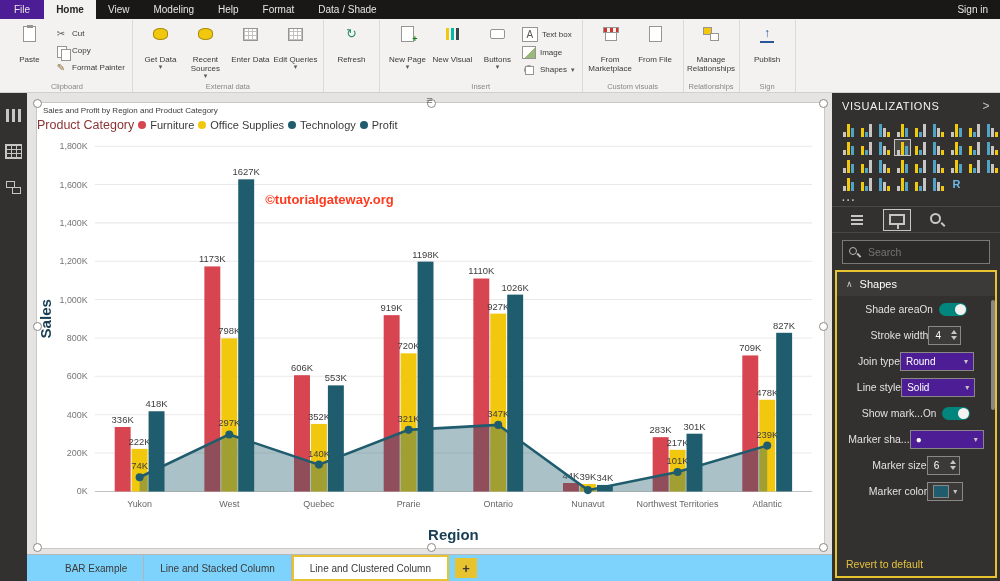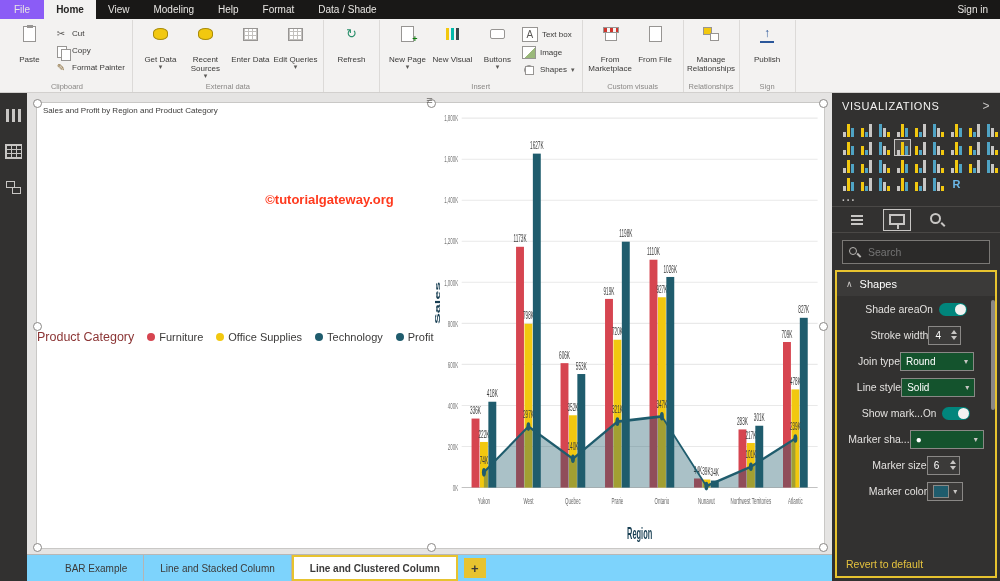--- a/index.html
+++ b/index.html
@@ -1,21 +1,21 @@
 <!DOCTYPE html>
 <html><head>
 <meta charset="utf-8">
 <style>
   html,body{margin:0;padding:0;overflow:hidden}
   body{width:1000px;height:581px;font-family:"Liberation Sans",sans-serif;background:#fff;color:#252423}
   .app{width:1000px;height:581px;display:flex;flex-direction:column}
 
   
   .titlebar{height:19px;background:#191817;display:flex;align-items:stretch;color:#e8e6e3;font-size:10px;flex:none}
-  .file-tab{background:#8b5cf6;padding:0 14px;display:flex;align-items:center;cursor:pointer}
+  .file-tab{background:#4c1d95;padding:0 14px;display:flex;align-items:center;cursor:pointer}
   .menu-tabs{display:flex}
   .menu-tab{padding:0 12px;display:flex;align-items:center;cursor:pointer}
   .menu-tab.active{background:#f3f2f1;color:#252423;font-weight:bold}
   .signin{margin-left:auto;padding:0 12px;display:flex;align-items:center;cursor:pointer}
 
   
   .ribbon{height:72px;background:#f3f2f1;border-bottom:1px solid #d2d0ce;display:flex;align-items:stretch;padding:1px 2px 0;flex:none}
   .rgroup{position:relative;display:flex;align-items:flex-start;padding:2px 5px 12px;border-right:1px solid #dcdad8}
   .rgroup-label{position:absolute;bottom:1px;left:0;right:0;text-align:center;font-size:7.5px;color:#8a8886;white-space:nowrap}
   .bigbtn{width:45px;display:flex;flex-direction:column;align-items:center;text-align:center;font-size:8px;line-height:1.15;color:#3b3a39;padding:3px 0;cursor:pointer}
@@ -60,36 +60,36 @@
   .rail-ic{position:relative;width:15px;height:13px;display:block}
   .ri-report{background:linear-gradient(90deg,#c8c6c4 0 3px,transparent 3px 6px,#c8c6c4 6px 9px,transparent 9px 12px,#c8c6c4 12px 15px)}
   .ri-data{border:1px solid #c8c6c4;background-image:repeating-linear-gradient(0deg,#c8c6c4 0 1px,transparent 1px 4px),repeating-linear-gradient(90deg,#c8c6c4 0 1px,transparent 1px 5px)}
   .ri-model::before{content:"";position:absolute;left:0;top:0;width:7px;height:5px;border:1px solid #c8c6c4}
   .ri-model::after{content:"";position:absolute;right:0;bottom:0;width:7px;height:5px;border:1px solid #c8c6c4}
 
   
   .center{flex:1;display:flex;flex-direction:column;min-width:0}
   .canvas{flex:1;background:#e5e4e3;position:relative;min-height:0}
   .vmenu{position:absolute;top:1px;left:50%;transform:translateX(-50%);color:#6d6a67;font-size:11px;z-index:6}
-  .visual{position:absolute;top:9px;left:9px;right:7px;bottom:5px;background:#fff;border:1px solid #c9c8c6;display:flex;flex-direction:row}
+  .visual{position:absolute;top:9px;left:9px;right:7px;bottom:5px;background:#fff;border:1px solid #c9c8c6;display:flex;flex-direction:column}
   .hd{position:absolute;width:7px;height:7px;background:#fff;border:1px solid #8a8886;border-radius:50%;z-index:5}
   .v-title{position:absolute;top:3px;left:6px;font-size:8px;color:#3b3a39;z-index:2}
-  .legend{display:flex;justify-content:center;align-items:center;gap:13px;padding-top:23px;font-size:11px;color:#3b3a39;flex:none}
+  .legend{display:flex;align-items:center;gap:4px;padding-top:15px;font-size:11px;color:#3b3a39;flex:none}
   .legend-title{font-size:12.5px;color:#8b3434}
   .l-item{display:flex;align-items:center;gap:4px}
   .l-dot{width:8px;height:8px;border-radius:50%}
   .chartbox{flex:1;position:relative;min-height:0}
   .chartbox svg{width:100%;height:100%;display:block}
   svg text{font-family:"Liberation Sans",sans-serif}
   .watermark{position:absolute;left:29%;top:20%;color:#ff3a1e;font-weight:bold;font-size:13px;z-index:3}
 
   
   .pagebar{height:26px;background:#7dd3fc;display:flex;align-items:stretch;padding-left:22px;flex:none;border-top:1px solid #b8b7b6}
   .ptab{display:flex;align-items:center;padding:0 16px;font-size:10px;color:#3b3a39;border-right:1px solid #b5b4b3;cursor:pointer;white-space:nowrap}
-  .ptab.active{background:#fff;border:2px solid #e7c32f;font-weight:bold}
+  .ptab.active{background:#fff;border:2px solid #e7c32f;font-weight:normal}
   .addpage{width:22px;margin:3px 0 3px 6px;background:#e7c32f;color:#3b3a39;display:flex;align-items:center;justify-content:center;font-size:13px;font-weight:bold;cursor:pointer}
 
   
   .rightpanel{width:168px;background:#323130;display:flex;flex-direction:column;flex:none;min-height:0;color:#e3e1df}
   .viz-header{height:26px;display:flex;align-items:center;justify-content:space-between;padding:0 10px;font-size:11px;font-weight:normal;letter-spacing:.6px;color:#f3f2f1;flex:none}
   .viz-chevron{color:#c8c6c4;font-size:12px;cursor:pointer}
   .viz-grid{display:grid;grid-template-columns:repeat(9,1fr);gap:3px 3px;padding:3px 9px 1px;flex:none}
   .vicon{width:15px;height:15px;display:flex;align-items:flex-end;justify-content:center;gap:1px;cursor:pointer}
   .vicon i{width:3px;display:block}
   .vicon.sel{outline:1px solid #c8c6c4;background:#4a4846}
@@ -116,21 +116,21 @@
   .fctl{display:flex;align-items:center;gap:6px}
   .tval{font-size:10px;color:#e3e1df}
   .toggle{position:relative;width:28px;height:13px;border-radius:7px;background:#01857c;display:inline-block;cursor:pointer}
   .toggle::after{content:"";position:absolute;right:1px;top:1px;width:11px;height:11px;border-radius:50%;background:#f3f2f1}
   .stepper{display:flex;align-items:center;background:#3b3a39;border:1px solid #8a8886;height:17px;padding:0 3px 0 6px;cursor:pointer}
   .stepnum{font-size:10px;color:#fff;min-width:12px}
   .steparrows{display:flex;flex-direction:column;gap:2px;margin-left:4px}
   .steparrows b{display:block;width:0;height:0;border-left:3px solid transparent;border-right:3px solid transparent}
   .steparrows .up{border-bottom:4px solid #c8c6c4}
   .steparrows .dn{border-top:4px solid #c8c6c4}
-  .dropdown{display:flex;align-items:center;justify-content:space-between;background:#14532d;border:1px solid #8a8886;height:17px;width:62px;padding:0 5px;cursor:pointer}
+  .dropdown{display:flex;align-items:center;justify-content:space-between;background:#4c1d95;border:1px solid #8a8886;height:17px;width:62px;padding:0 5px;cursor:pointer}
   .ddval{font-size:10px;color:#fff}
   .ddcaret{font-size:8px;color:#c8c6c4}
   .colorpick{display:flex;align-items:center;gap:4px;background:#3b3a39;border:1px solid #8a8886;height:17px;padding:0 5px;cursor:pointer}
   .swatch{width:14px;height:11px;border:1px solid #8a8886;display:inline-block}
   .revert{margin-top:auto;padding:5px 9px 6px;font-size:10.5px;color:#e4c23e;cursor:pointer;flex:none}
   .pscroll{position:absolute;right:0;top:28px;width:4px;height:110px;background:#8a8886;border-radius:2px}
 </style>
 </head>
 <body>
 

